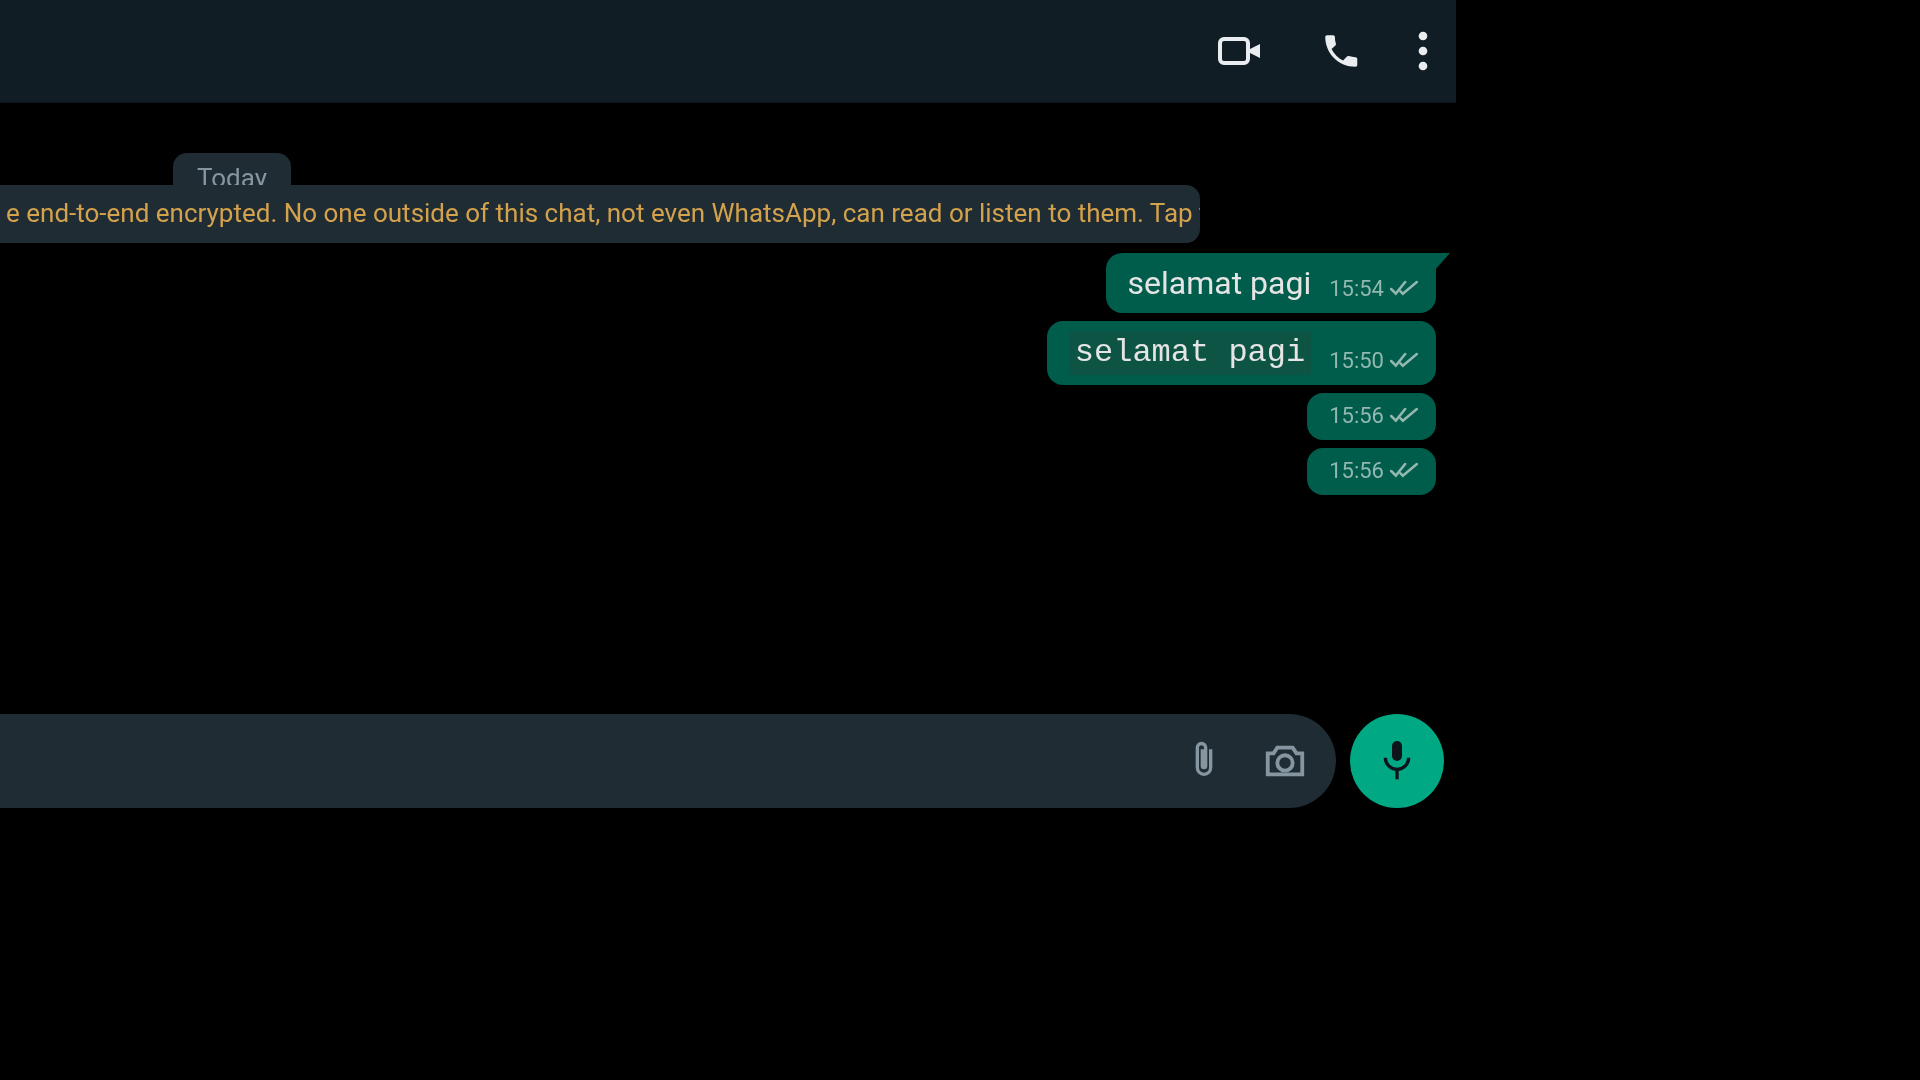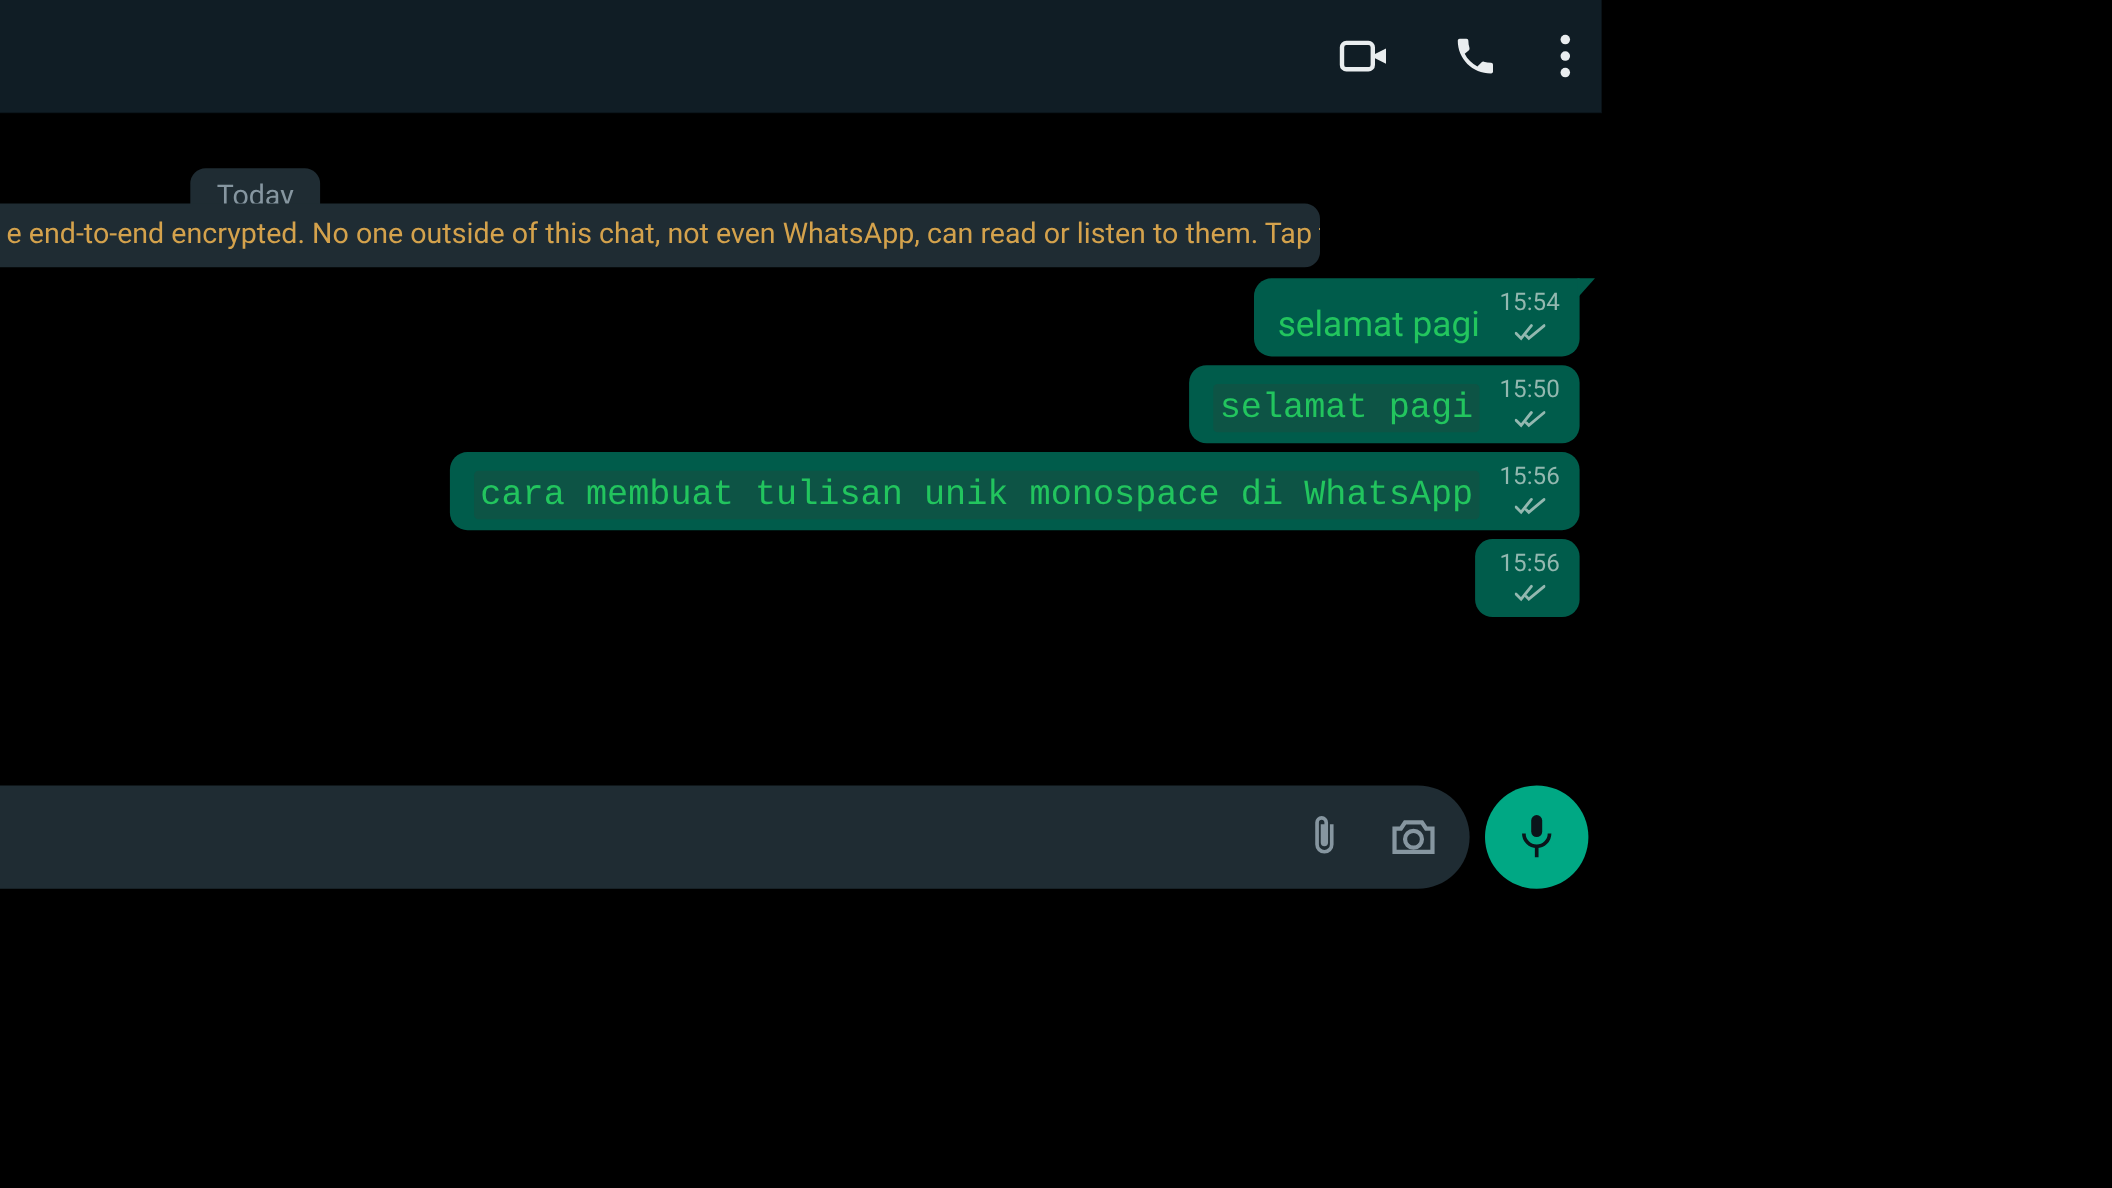--- a/index.html
+++ b/index.html
@@ -94,39 +94,38 @@
     width: 0;
     height: 0;
     border-top: 0 solid transparent;
     border-left: 16px solid #005c4b;
     border-bottom: 18px solid transparent;
   }
   .bubble.first-tail {
     border-top-right-radius: 0;
   }
   .bubble .msg-text {
-    color: #22c55e;
+    color: #e5e5e5;
     font-size: 32px;
     line-height: 1.25;
   }
   .bubble .msg-text.mono {
     font-family: "Courier New", Courier, monospace;
     background: #0d5445;
     border-radius: 4px;
     padding: 2px 6px;
   }
   .bubble .meta {
     display: flex;
     align-items: center;
     gap: 6px;
     color: #93b8b0;
     font-size: 22px;
     white-space: nowrap;
     padding-bottom: 2px;
-    flex-direction: column;
   }
   .bubble .ticks {
     display: inline-flex;
     color: #93b8b0;
   }
   .input-row {
     position: absolute;
     left: 0;
     right: 0;
     bottom: 0;
@@ -222,21 +221,20 @@
           <span class="ticks">
             <svg width="28" height="18" viewBox="0 0 24 14" fill="none" stroke="currentColor" stroke-width="2.2" stroke-linecap="round">
               <path d="M1 7l4 4L13 1"></path>
                 <path d="M9 9l2 2L23 1"></path>
             </svg>
           </span>
         </span>
       </div>
 
       <div class="bubble">
-        <span class="msg-text mono">cara membuat tulisan unik monospace di WhatsApp</span>
         <span class="meta">
           <span>15:56</span>
           <span class="ticks">
             <svg width="28" height="18" viewBox="0 0 24 14" fill="none" stroke="currentColor" stroke-width="2.2" stroke-linecap="round">
               <path d="M1 7l4 4L13 1"></path>
                 <path d="M9 9l2 2L23 1"></path>
             </svg>
           </span>
         </span>
       </div>

